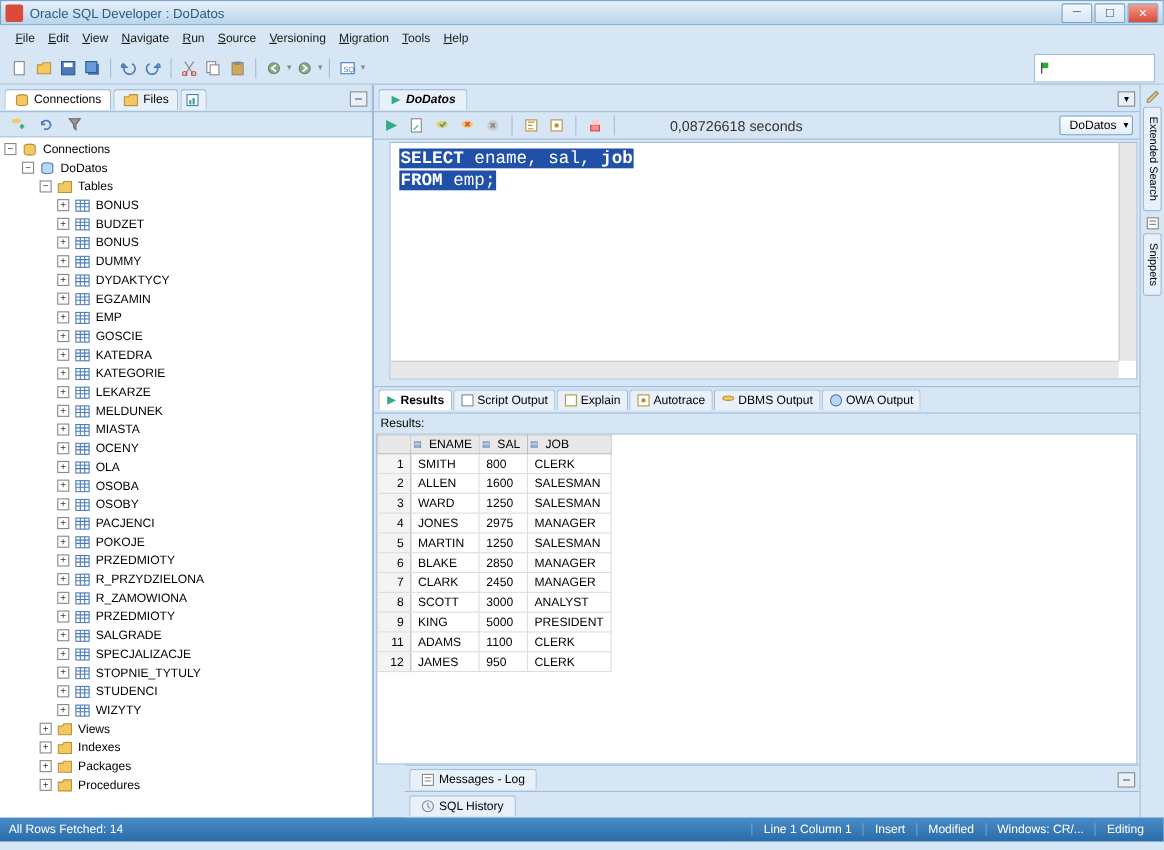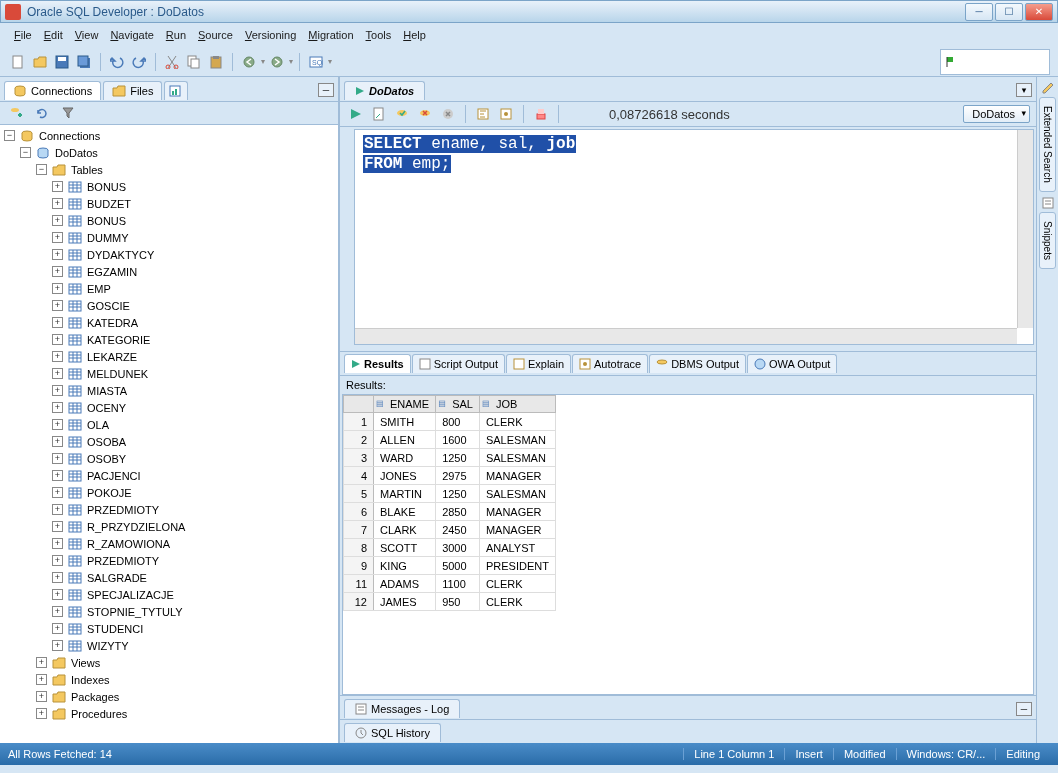--- a/index.html
+++ b/index.html
@@ -80,21 +80,21 @@
 .results-grid { flex: 1; background: #fff; border: 1px solid #a0bcd8; margin: 0 2px; overflow: auto; }
 .grid-table { border-collapse: collapse; font-size: 11px; }
 .grid-table th { background: #e8e8e8; border: 1px solid #bbb; padding: 2px 6px; font-weight: normal; text-align: left; position: relative; }
 .grid-table th .sort-icon { position: absolute; left: 2px; top: 3px; font-size: 8px; color: #4a7ab8; }
 .grid-table th.rownum-h { width: 30px; }
 .grid-table th.col { padding-left: 16px; }
 .grid-table td { border: 1px solid #ddd; padding: 2px 6px; height: 18px; }
 .grid-table td.rn { text-align: right; background: #f4f4f4; border-right: 1px solid #bbb; width: 30px; }
 .grid-table td.num { text-align: left; }
 
-.bottom-tabs { display: flex; flex-direction: column; }
+.bottom-tabs { display: flex; flex-direction: column; padding-left: 28px; }
 .msg-tab-row { height: 24px; display: flex; align-items: center; padding: 2px 4px 0; background: #d6e6f4; border-top: 1px solid #a0bcd8; }
 .msg-tab { padding: 3px 10px; background: #e8f1fa; border: 1px solid #a0bcd8; border-bottom: none; border-radius: 3px 3px 0 0; font-size: 11px; cursor: pointer; display: flex; align-items: center; gap: 4px; }
 .msg-minimize { margin-left: auto; width: 16px; height: 14px; border: 1px solid #888; background: #e8f1fa; font-size: 9px; display: flex; align-items: center; justify-content: center; cursor: pointer; }
 
 .statusbar { height: 22px; background: linear-gradient(to bottom, #4a8cc8, #2a6ca8); color: #fff; display: flex; align-items: center; padding: 0 8px; font-size: 11px; }
 .statusbar .st-item { padding: 0 10px; border-left: 1px solid #6ba0d4; text-align: right; }
 .statusbar .st-first { flex: 1; border: none; padding-left: 0; }
 
 
 svg { display: block; }

